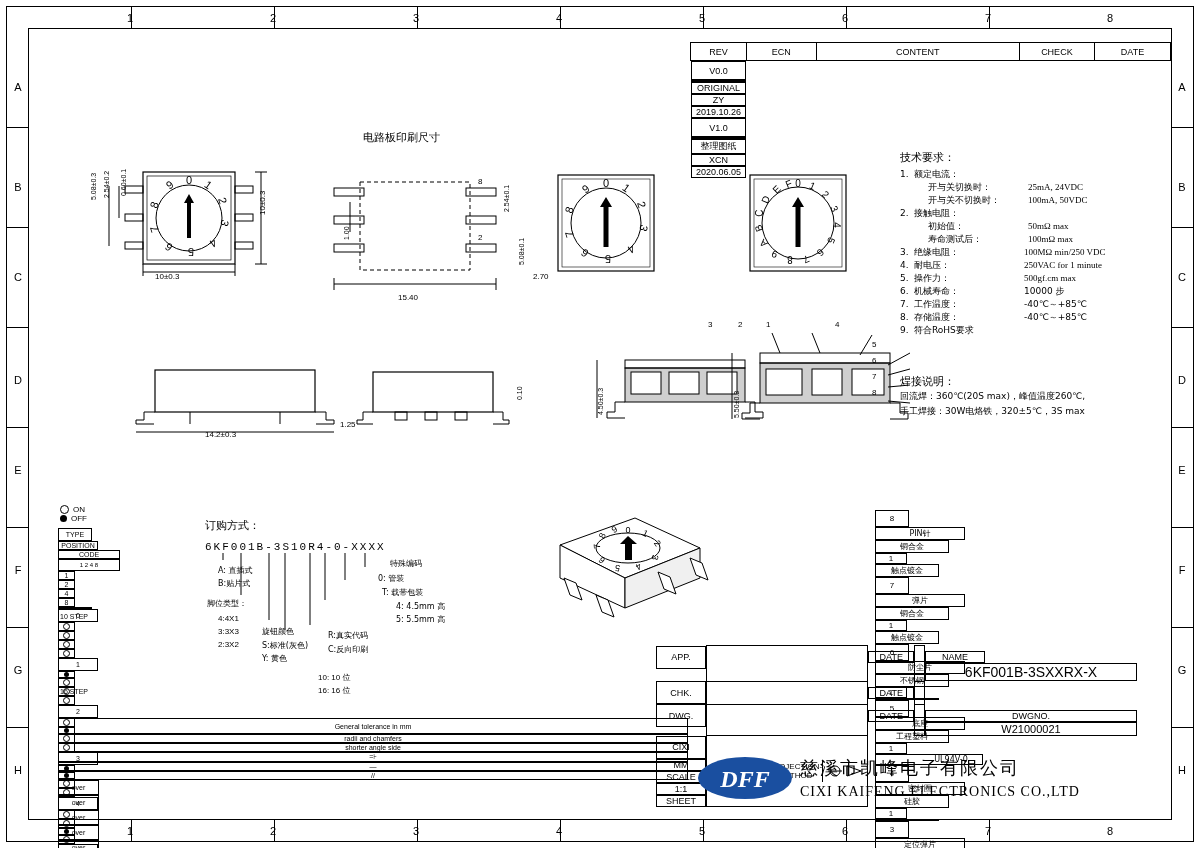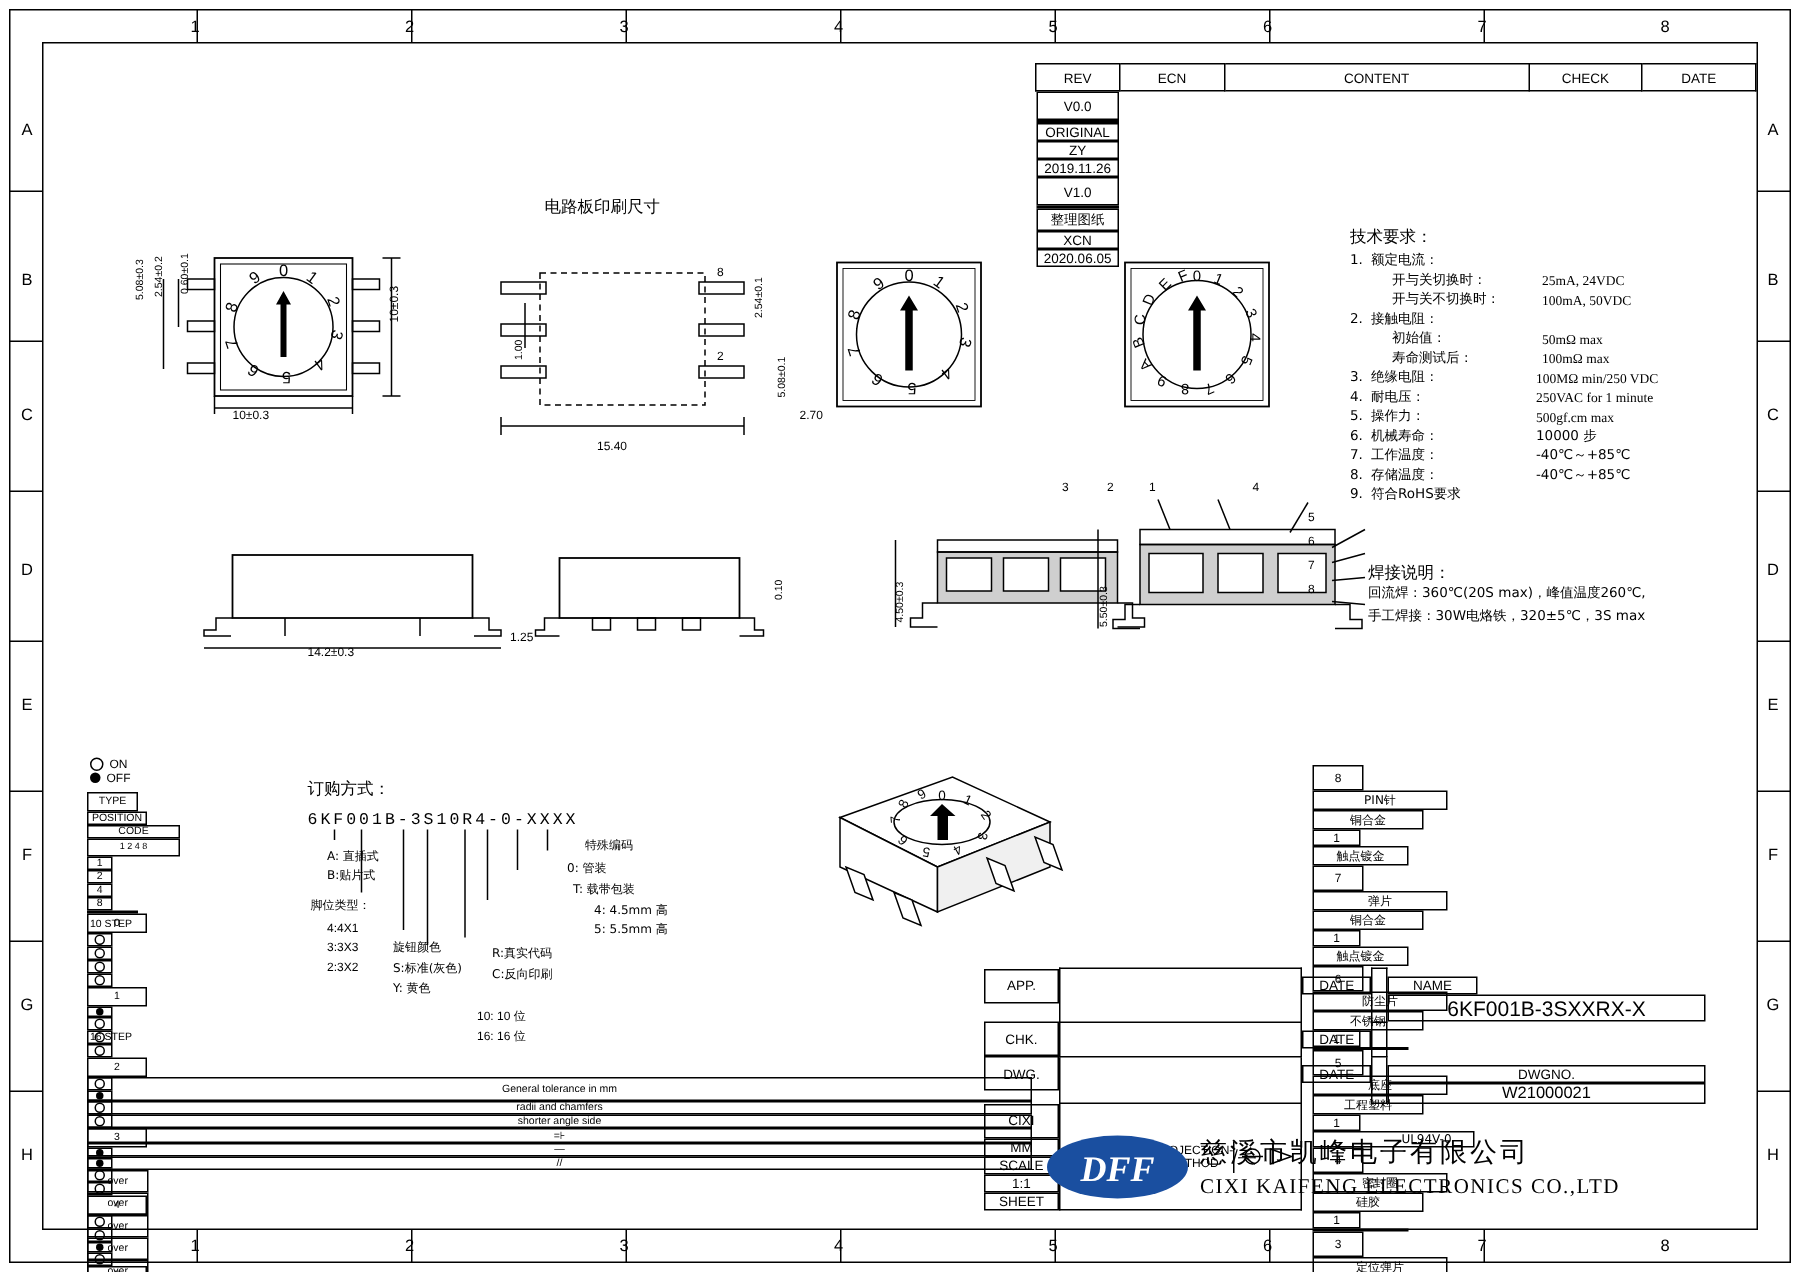--- a/index.html
+++ b/index.html
@@ -110,21 +110,21 @@
       <th style="width:70px;">ECN</th>
       <th style="width:205px;">CONTENT</th>
       <th style="width:75px;">CHECK</th>
       <th style="width:76px;">DATE</th>
     </tr>
     <tr>
       <td class="ctr" style="height:17px;">V0.0</td>
       <td class="ctr"></td>
       <td class="ctr">ORIGINAL</td>
       <td class="ctr">ZY</td>
-      <td class="ctr">2019.11.26</td>
+      <td class="ctr">2019.10.26</td>
     </tr>
     <tr>
       <td class="ctr" style="height:17px;">V1.0</td>
       <td class="ctr"></td>
       <td class="ctr cn">整理图纸</td>
       <td class="ctr">XCN</td>
       <td class="ctr">2020.06.05</td>
     </tr>
   </tbody>
     </table>
@@ -303,21 +303,21 @@
         <span style="width:14px;" class="cn">8.</span>
         <span class="cn" style="width:110px;">存储温度：</span>
         <span class="cn">-40℃～+85℃</span>
       </div>
     <div style="display:flex;font-size:9px;line-height:13px;">
         <span style="width:14px;" class="cn">9.</span>
         <span class="cn" style="width:160px;">符合RoHS要求</span>
       </div>
   </div>
 
-  <div class="abs" style="left:900px;top:374px;width:280px;margin-left:12px;">
+  <div class="abs" style="left:900px;top:374px;width:280px;">
     <div class="t11 cn">焊接说明：</div>
     <div class="t9 cn" style="line-height:15px;">回流焊：360℃(20S max)，峰值温度260℃,</div>
     <div class="t9 cn" style="line-height:15px;">手工焊接：30W电烙铁，320±5℃，3S max</div>
   </div>
 
   <svg class="abs" style="left:130px;top:360px;" width="220" height="80">
     <rect x="25" y="10" width="160" height="42" fill="none" stroke="#000" stroke-width="1.2"></rect>
     <path d="M25 52 L14 52 L14 60 L6 60 L6 64 L24 64" fill="none" stroke="#000"></path>
     <path d="M185 52 L196 52 L196 60 L204 60 L204 64 L186 64" fill="none" stroke="#000"></path>
     <line x1="60" y1="52" x2="60" y2="64" stroke="#000"></line>

